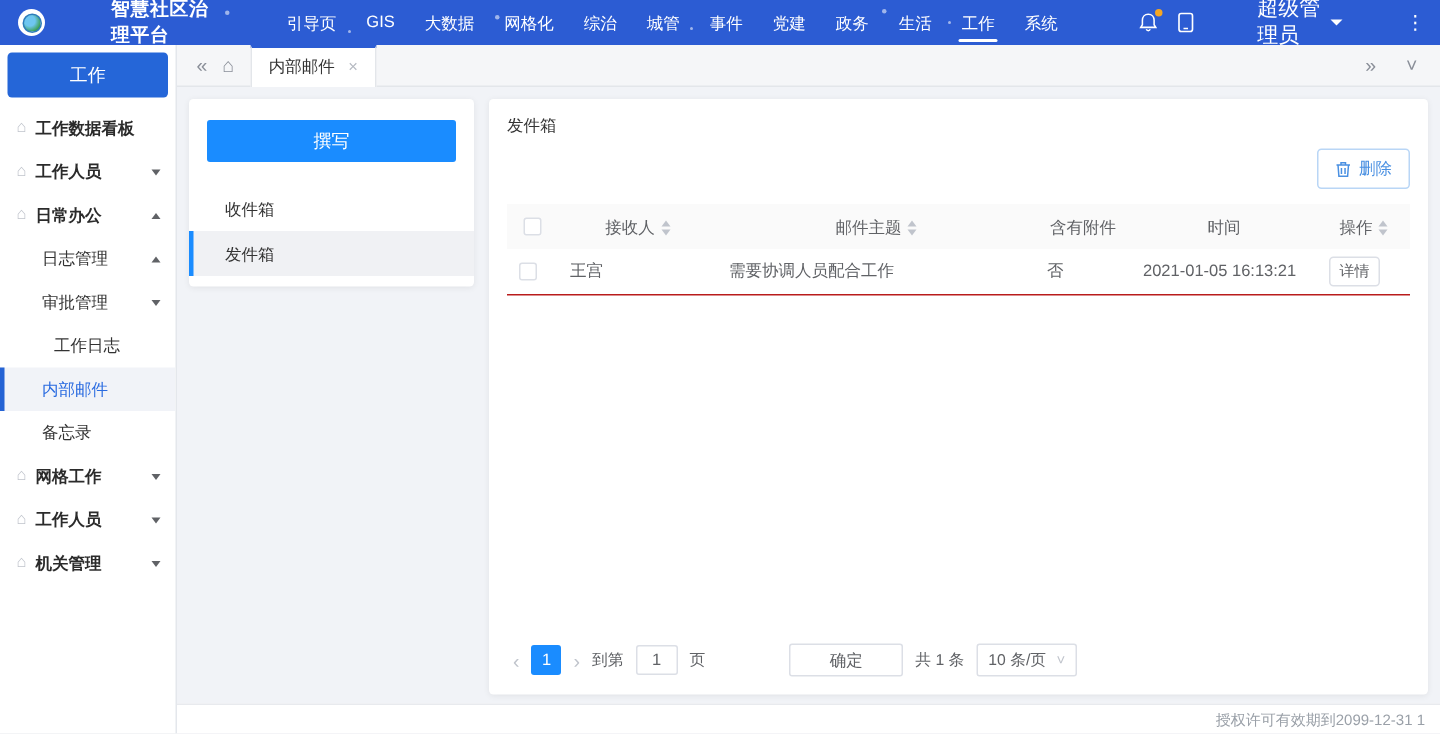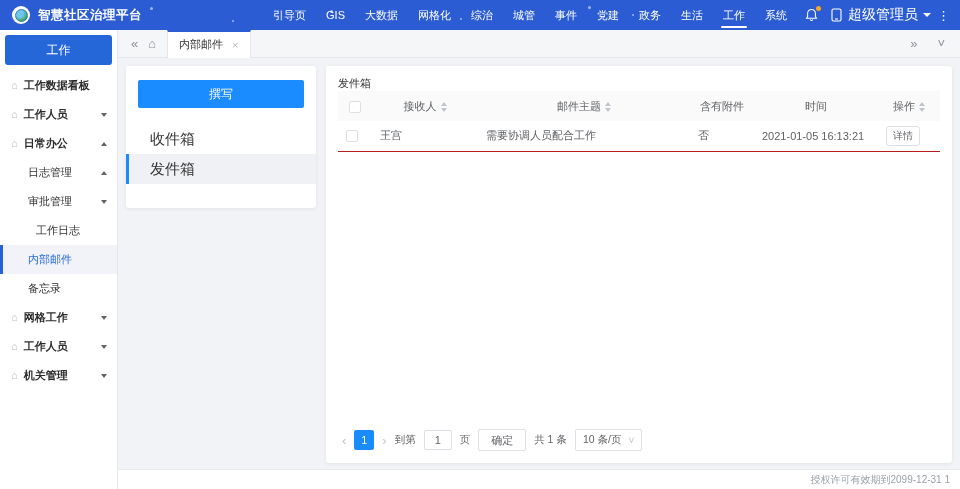--- a/index.html
+++ b/index.html
@@ -2,21 +2,21 @@
 <html><head>
 <meta charset="utf-8">
 <style>
   * { margin:0; padding:0; box-sizing:border-box; }
   html,body { width:960px; height:489px; overflow:hidden; background:#e9ebf0;
     font-family:"Liberation Sans","DejaVu Sans",sans-serif; }
   .app { width:960px; height:489px; display:flex; flex-direction:column; }
 
   
   .topbar { height:30px; background:#2c5cd3; display:flex; align-items:center;
-    padding:0 10px 0 12px; color:#fff; position:relative; flex:0 0 30px; }
+    padding:0 10px 0 12px; color:#fff; position:relative; flex:0 0 30px;gap:36px; }
   .deco-dot { position:absolute; border-radius:50%; background:rgba(255,255,255,.55); }
   .logo { width:18px; height:18px; border-radius:50%; background:#fff; display:flex;
     align-items:center; justify-content:center; flex:0 0 18px; }
   .logo-inner { width:13px; height:13px; border-radius:50%;
     background:radial-gradient(circle at 35% 35%, #6ec6f0 0 35%, #3a9e4d 75%); border:1px solid #2d7dbb;}
   .brand { font-size:12.5px; font-weight:bold; margin-left:8px; letter-spacing:.5px; }
   .topnav { margin-left:auto; display:flex; align-items:center; height:30px; }
   .nav-item { font-size:11px; padding:0 10px; height:30px; display:flex; align-items:center;
     position:relative; cursor:pointer; white-space:nowrap; }
   .nav-item.active::after { content:""; position:absolute; left:8px; right:8px; bottom:2px;
@@ -61,25 +61,25 @@
   .tab { height:28px; background:#fff; border-top:2px solid #2b5cd3;
     border-left:1px solid #e3e6ea; border-right:1px solid #e3e6ea; display:flex;
     align-items:center; gap:9px; padding:0 11px; font-size:11px; color:#333;
     margin-left:6px; cursor:pointer; }
   .tab-close { color:#b6bac2; font-size:11px; cursor:pointer; }
   .strip-right { margin-left:auto; display:flex; align-items:center; gap:10px; }
 
   
   .workspace { flex:1; display:flex; gap:10px; padding:8px 8px 6px; min-height:0; }
   .mail-card { width:190px; flex:0 0 190px; background:#fff; border-radius:3px;
-    box-shadow:0 1px 4px rgba(0,0,0,.07); align-self:flex-start; padding:14px 0 24px; }
+    box-shadow:0 1px 4px rgba(0,0,0,.07); align-self:flex-start; padding:14px 0 7px; }
   .compose-btn { margin:0 12px; height:28px; background:#1a8cff; color:#fff; font-size:12px;
     display:flex; align-items:center; justify-content:center; border-radius:2px; cursor:pointer; }
   .folders { margin-top:16px; }
-  .folder { height:30px; display:flex; align-items:center; padding-left:24px; font-size:15px;
+  .folder { height:30px; display:flex; align-items:center; padding-left:24px; font-size:11px;
     color:#333; cursor:pointer; }
   .folder.active { background:#f0f1f4; border-left:3px solid #1a8cff; padding-left:21px; }
 
   .table-card { flex:1; background:#fff; border-radius:3px; box-shadow:0 1px 4px rgba(0,0,0,.07);
     display:flex; flex-direction:column; padding:10px 12px 8px; min-width:0; }
   .card-title { font-size:11px; color:#333; }
   .toolbar { display:flex; justify-content:flex-end; margin:8px 0 10px; }
   .delete-btn { display:inline-flex; align-items:center; gap:5px; background:#fff;
     border:1px solid #b9d6f6; color:#4a90e2; font-size:11px; padding:5px 11px;
     border-radius:3px; cursor:pointer; }
@@ -103,22 +103,22 @@
 
   .pagination { margin-top:auto; display:flex; align-items:center; gap:8px; font-size:10.5px;
     color:#606266; padding:8px 0 4px 4px; }
   .pg-arrow { color:#c0c4cc; font-size:13px; cursor:pointer; line-height:1; }
   .pg-num { width:20px; height:20px; background:#1a8cff; color:#fff; border-radius:2px;
     display:flex; align-items:center; justify-content:center; font-size:11px; cursor:pointer; }
   .pg-input { width:28px; height:20px; border:1px solid #dcdfe6; border-radius:2px;
     text-align:center; font-size:11px; color:#606266; outline:none;
     font-family:"Liberation Sans",sans-serif; }
   .pg-confirm { height:22px; border:1px solid #dcdfe6; border-radius:2px; background:#fff;
-    padding:0 12px; font-size:11px; color:#606266; cursor:pointer;
-    font-family:Liberation Serif, serif; }
+    padding:0 26px; font-size:11px; color:#606266; cursor:pointer;
+    font-family:Liberation Serif, serif;margin-left:48px; }
   .pg-select { height:22px; border:1px solid #dcdfe6; border-radius:2px; display:flex;
     align-items:center; gap:7px; padding:0 7px; cursor:pointer; }
   .pg-select-caret { color:#c0c4cc; font-size:10px; }
 
   .footer { height:20px; flex:0 0 20px; background:#fff; border-top:1px solid #e8eaee;
     display:flex; align-items:center; justify-content:flex-end; padding:0 10px;
     font-size:10px; color:#9aa0a8; }
 
   svg { display:block; }
 </style>
@@ -253,20 +253,28 @@
           <div class="compose-btn">撰写</div>
           <div class="folders">
             <div class="folder">收件箱</div>
             <div class="folder active">发件箱</div>
           </div>
         </div>
 
         <div class="table-card">
           <div class="card-title">发件箱</div>
 
+          <div class="toolbar">
+            <button class="delete-btn">
+              <svg width="11" height="12" viewBox="0 0 11 12">
+                  <path d="M1 3h9M4 3V1.5h3V3M2 3l.6 7.5h5.8L9 3M4.3 5v4M6.7 5v4" fill="none" stroke="#4a90e2" stroke-width="1"></path>
+                </svg>
+              <span>删除</span>
+            </button>
+          </div>
 
           <table>
             <colgroup>
               <col class="col-check">
                 <col class="col-recv">
                 <col class="col-subj">
               <col class="col-att">
                 <col class="col-time">
                 <col class="col-act">
             </colgroup>

